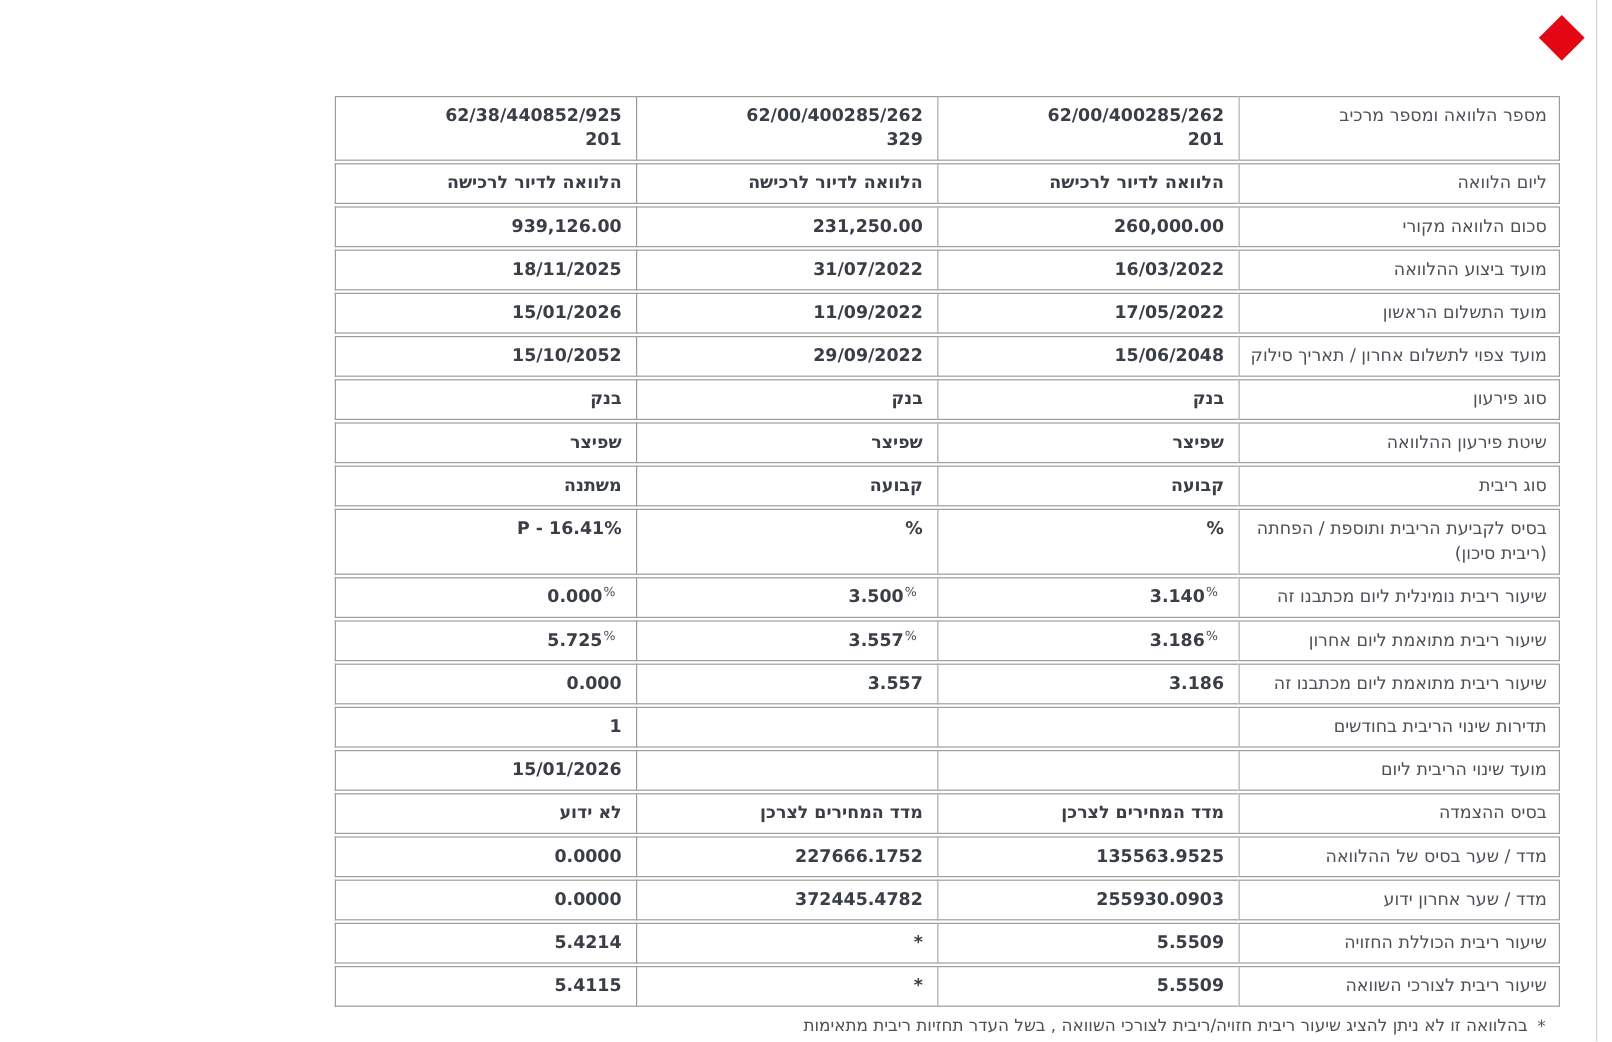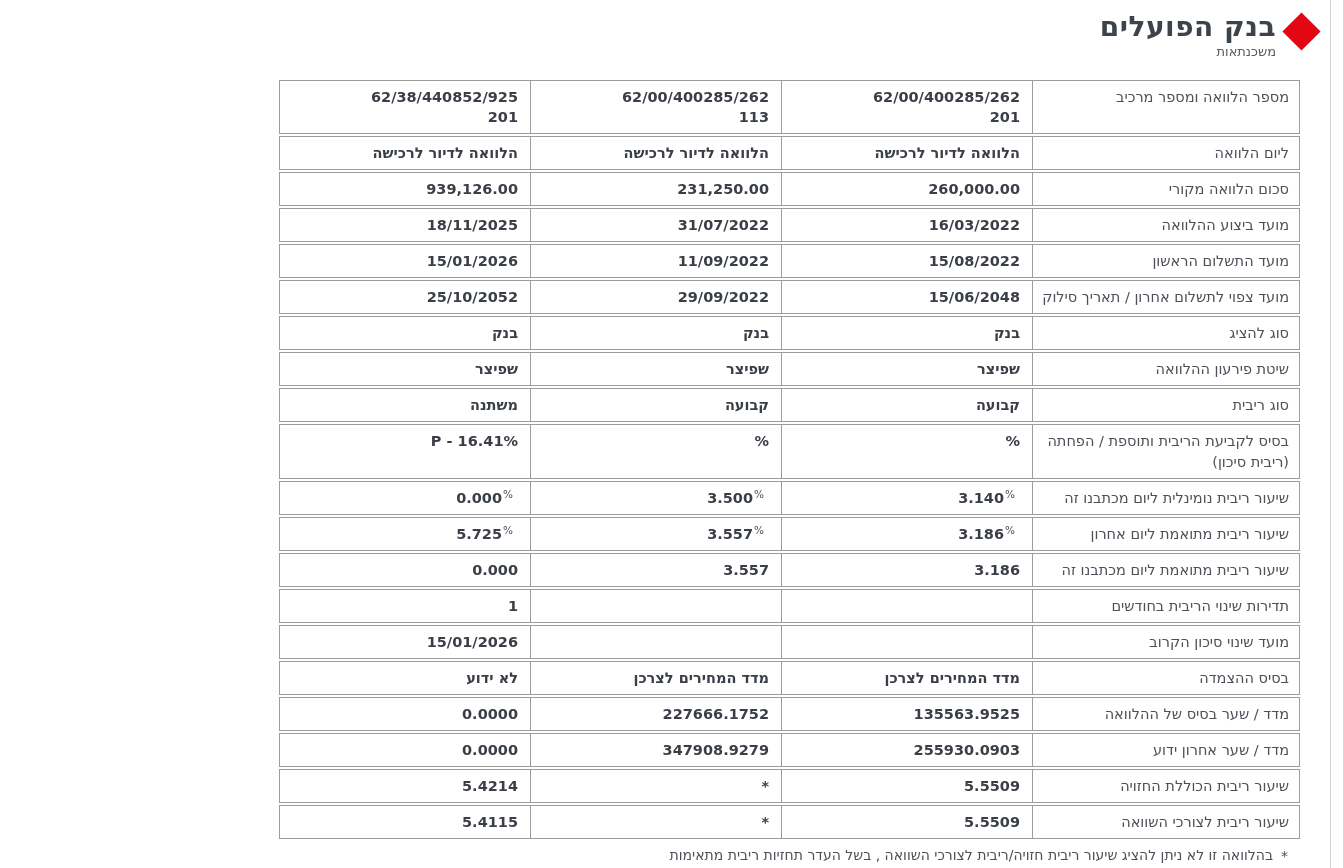--- a/index.html
+++ b/index.html
@@ -91,33 +91,29 @@
   }
   .footnote .marker { font-size: 14px; color: #4c5158; padding-top: 1px; }
 </style>
 </head>
 <body>
 
 <div class="page-edge-line"></div>
 
 <header class="brand">
   <div class="diamond" style="background: rgb(227, 6, 19);"></div>
-  <div class="brand-text">
-    <div class="brand-title">בנק הפועלים</div>
-    <div class="brand-subtitle">משכנתאות</div>
-  </div>
 </header>
 
 <div class="table-zone">
   <table class="loans">
     <tbody>
         <tr>
           <th class="lbl">מספר הלוואה ומספר מרכיב</th>
           <td class="val"><span dir="ltr"><span class="line">62/00/400285/262</span><span class="line">201</span></span></td>
-          <td class="val"><span dir="ltr"><span class="line">62/00/400285/262</span><span class="line">113</span></span></td>
+          <td class="val"><span dir="ltr"><span class="line">62/00/400285/262</span><span class="line">329</span></span></td>
           <td class="val"><span dir="ltr"><span class="line">62/38/440852/925</span><span class="line">201</span></span></td>
         </tr>
         <tr>
           <th class="lbl">ליום הלוואה</th>
           <td class="val"><span>הלוואה לדיור לרכישה</span></td>
           <td class="val"><span>הלוואה לדיור לרכישה</span></td>
           <td class="val"><span>הלוואה לדיור לרכישה</span></td>
         </tr>
         <tr>
           <th class="lbl">סכום הלוואה מקורי</th>
@@ -126,32 +122,32 @@
           <td class="val"><span dir="ltr">939,126.00</span></td>
         </tr>
         <tr>
           <th class="lbl">מועד ביצוע ההלוואה</th>
           <td class="val"><span dir="ltr">16/03/2022</span></td>
           <td class="val"><span dir="ltr">31/07/2022</span></td>
           <td class="val"><span dir="ltr">18/11/2025</span></td>
         </tr>
         <tr>
           <th class="lbl">מועד התשלום הראשון</th>
-          <td class="val"><span dir="ltr">15/08/2022</span></td>
+          <td class="val"><span dir="ltr">17/05/2022</span></td>
           <td class="val"><span dir="ltr">11/09/2022</span></td>
           <td class="val"><span dir="ltr">15/01/2026</span></td>
         </tr>
         <tr>
           <th class="lbl">מועד צפוי לתשלום אחרון / תאריך סילוק</th>
           <td class="val"><span dir="ltr">15/06/2048</span></td>
           <td class="val"><span dir="ltr">29/09/2022</span></td>
-          <td class="val"><span dir="ltr">25/10/2052</span></td>
-        </tr>
-        <tr>
-          <th class="lbl">סוג להציג</th>
+          <td class="val"><span dir="ltr">15/10/2052</span></td>
+        </tr>
+        <tr>
+          <th class="lbl">סוג פירעון</th>
           <td class="val"><span>בנק</span></td>
           <td class="val"><span>בנק</span></td>
           <td class="val"><span>בנק</span></td>
         </tr>
         <tr>
           <th class="lbl">שיטת פירעון ההלוואה</th>
           <td class="val"><span>שפיצר</span></td>
           <td class="val"><span>שפיצר</span></td>
           <td class="val"><span>שפיצר</span></td>
         </tr>
@@ -185,41 +181,41 @@
           <td class="val"><span dir="ltr">3.557</span></td>
           <td class="val"><span dir="ltr">0.000</span></td>
         </tr>
         <tr>
           <th class="lbl">תדירות שינוי הריבית בחודשים</th>
           <td class="val"><span></span></td>
           <td class="val"><span></span></td>
           <td class="val"><span dir="ltr">1</span></td>
         </tr>
         <tr>
-          <th class="lbl">מועד שינוי סיכון הקרוב</th>
+          <th class="lbl">מועד שינוי הריבית ליום</th>
           <td class="val"><span></span></td>
           <td class="val"><span></span></td>
           <td class="val"><span dir="ltr">15/01/2026</span></td>
         </tr>
         <tr>
           <th class="lbl">בסיס ההצמדה</th>
           <td class="val"><span>מדד המחירים לצרכן</span></td>
           <td class="val"><span>מדד המחירים לצרכן</span></td>
           <td class="val"><span>לא ידוע</span></td>
         </tr>
         <tr>
           <th class="lbl">מדד / שער בסיס של ההלוואה</th>
           <td class="val"><span dir="ltr">135563.9525</span></td>
           <td class="val"><span dir="ltr">227666.1752</span></td>
           <td class="val"><span dir="ltr">0.0000</span></td>
         </tr>
         <tr>
           <th class="lbl">מדד / שער אחרון ידוע</th>
           <td class="val"><span dir="ltr">255930.0903</span></td>
-          <td class="val"><span dir="ltr">347908.9279</span></td>
+          <td class="val"><span dir="ltr">372445.4782</span></td>
           <td class="val"><span dir="ltr">0.0000</span></td>
         </tr>
         <tr>
           <th class="lbl">שיעור ריבית הכוללת החזויה</th>
           <td class="val"><span dir="ltr">5.5509</span></td>
           <td class="val"><span>*</span></td>
           <td class="val"><span dir="ltr">5.4214</span></td>
         </tr>
         <tr>
           <th class="lbl">שיעור ריבית לצורכי השוואה</th>

